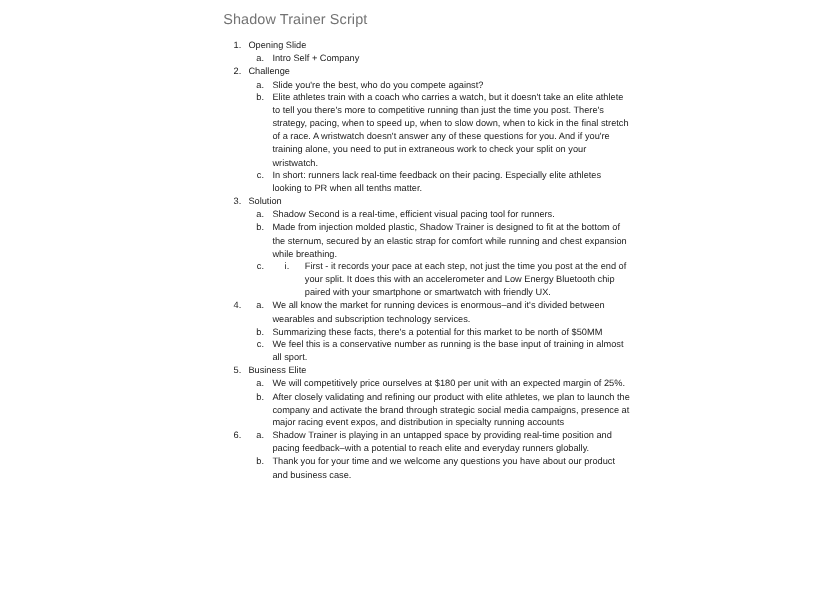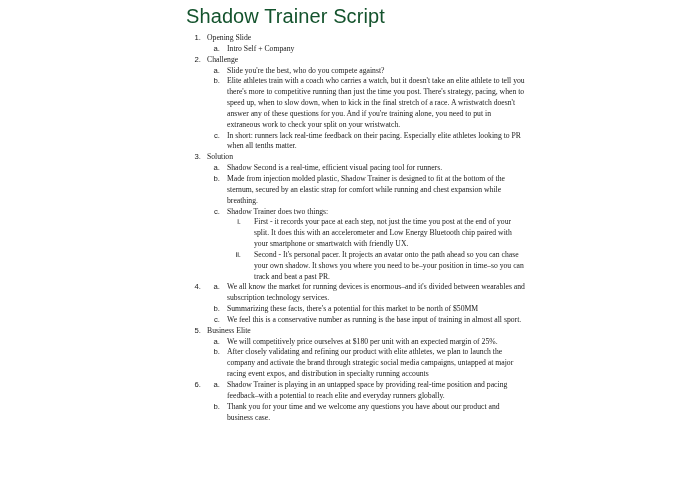--- a/index.html
+++ b/index.html
@@ -24,23 +24,23 @@
   }
 
   .doc-body {
     position: absolute;
     left: 186px;
     top: 6px;
     width: 340px;
   }
 
   .doc-title {
-    font-size: 20px;
+    font-size: 12px;
     line-height: 20px;
-    color: #14532d;
+    color: #737373;
     font-weight: 400;
     margin: 0 0 7px 0;
     letter-spacing: 0.1px;
     white-space: nowrap;
   }
 
   
   ol.level1 {
     list-style: none;
     margin: 0;
@@ -107,21 +107,20 @@
     width: 14px;
     text-align: right;
     font-size: 7.7px;
     line-height: 10.85px;
   }
   ol.level3 > li > .marker::after { content: "."; }
 
   .txt {
     display: block;
     text-align: left;
-    font-family: Liberation Serif, serif;
   }
 
   .nested-wrap { display: block; }
 </style>
 </head>
 <body>
 
 <div class="page">
   <div class="doc-body">
     <h1 class="doc-title">Shadow Trainer Script</h1>
@@ -166,31 +165,26 @@
               <li>
                 <span class="marker">a</span>
                 <span class="txt">Shadow Second is a real-time, efficient visual pacing tool for runners.</span>
               </li>
               <li>
                 <span class="marker">b</span>
                 <span class="txt">Made from injection molded plastic, Shadow Trainer is designed to fit at the bottom of the sternum, secured by an elastic strap for comfort while running and chest expansion while breathing.</span>
               </li>
               <li>
                 <span class="marker">c</span>
-                <span class="txt">Shadow Trainer does two things:</span>
                 <div class="nested-wrap">
                   <ol class="level3">
                     <li>
                       <span class="marker">i</span>
                       <span class="txt">First - it records your pace at each step, not just the time you post at the end of your split. It does this with an accelerometer and Low Energy Bluetooth chip paired with your smartphone or smartwatch with friendly UX.</span>
                     </li>
-                    <li>
-                      <span class="marker">ii</span>
-                      <span class="txt">Second - It's personal pacer. It projects an avatar onto the path ahead so you can chase your own shadow. It shows you where you need to be–your position in time–so you can track and beat a past PR.</span>
-                    </li>
                   </ol>
                 </div>
               </li>
             </ol>
           </div>
         </li>
         <li>
           <span class="marker">4</span>
           <div class="nested-wrap">
             <ol class="level2">
@@ -213,21 +207,21 @@
           <span class="marker">5</span>
           <span class="txt">Business Elite</span>
           <div class="nested-wrap">
             <ol class="level2">
               <li>
                 <span class="marker">a</span>
                 <span class="txt">We will competitively price ourselves at $180 per unit with an expected margin of 25%.</span>
               </li>
               <li>
                 <span class="marker">b</span>
-                <span class="txt">After closely validating and refining our product with elite athletes, we plan to launch the company and activate the brand through strategic social media campaigns, untapped at major racing event expos, and distribution in specialty running accounts</span>
+                <span class="txt">After closely validating and refining our product with elite athletes, we plan to launch the company and activate the brand through strategic social media campaigns, presence at major racing event expos, and distribution in specialty running accounts</span>
               </li>
             </ol>
           </div>
         </li>
         <li>
           <span class="marker">6</span>
           <div class="nested-wrap">
             <ol class="level2">
               <li>
                 <span class="marker">a</span>

